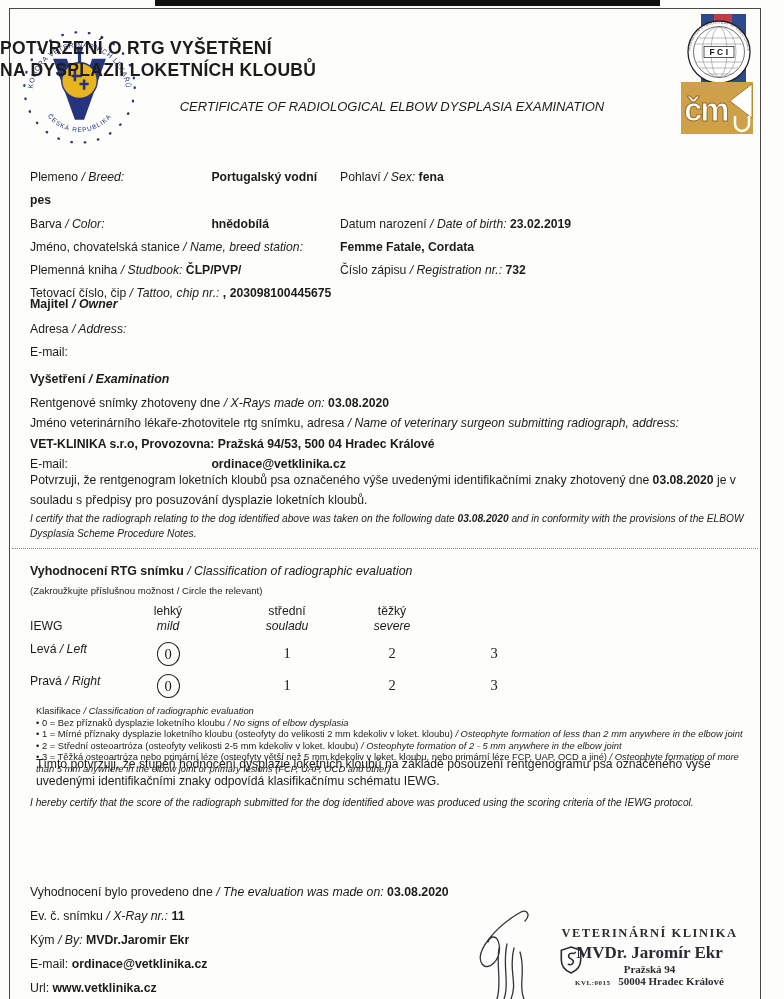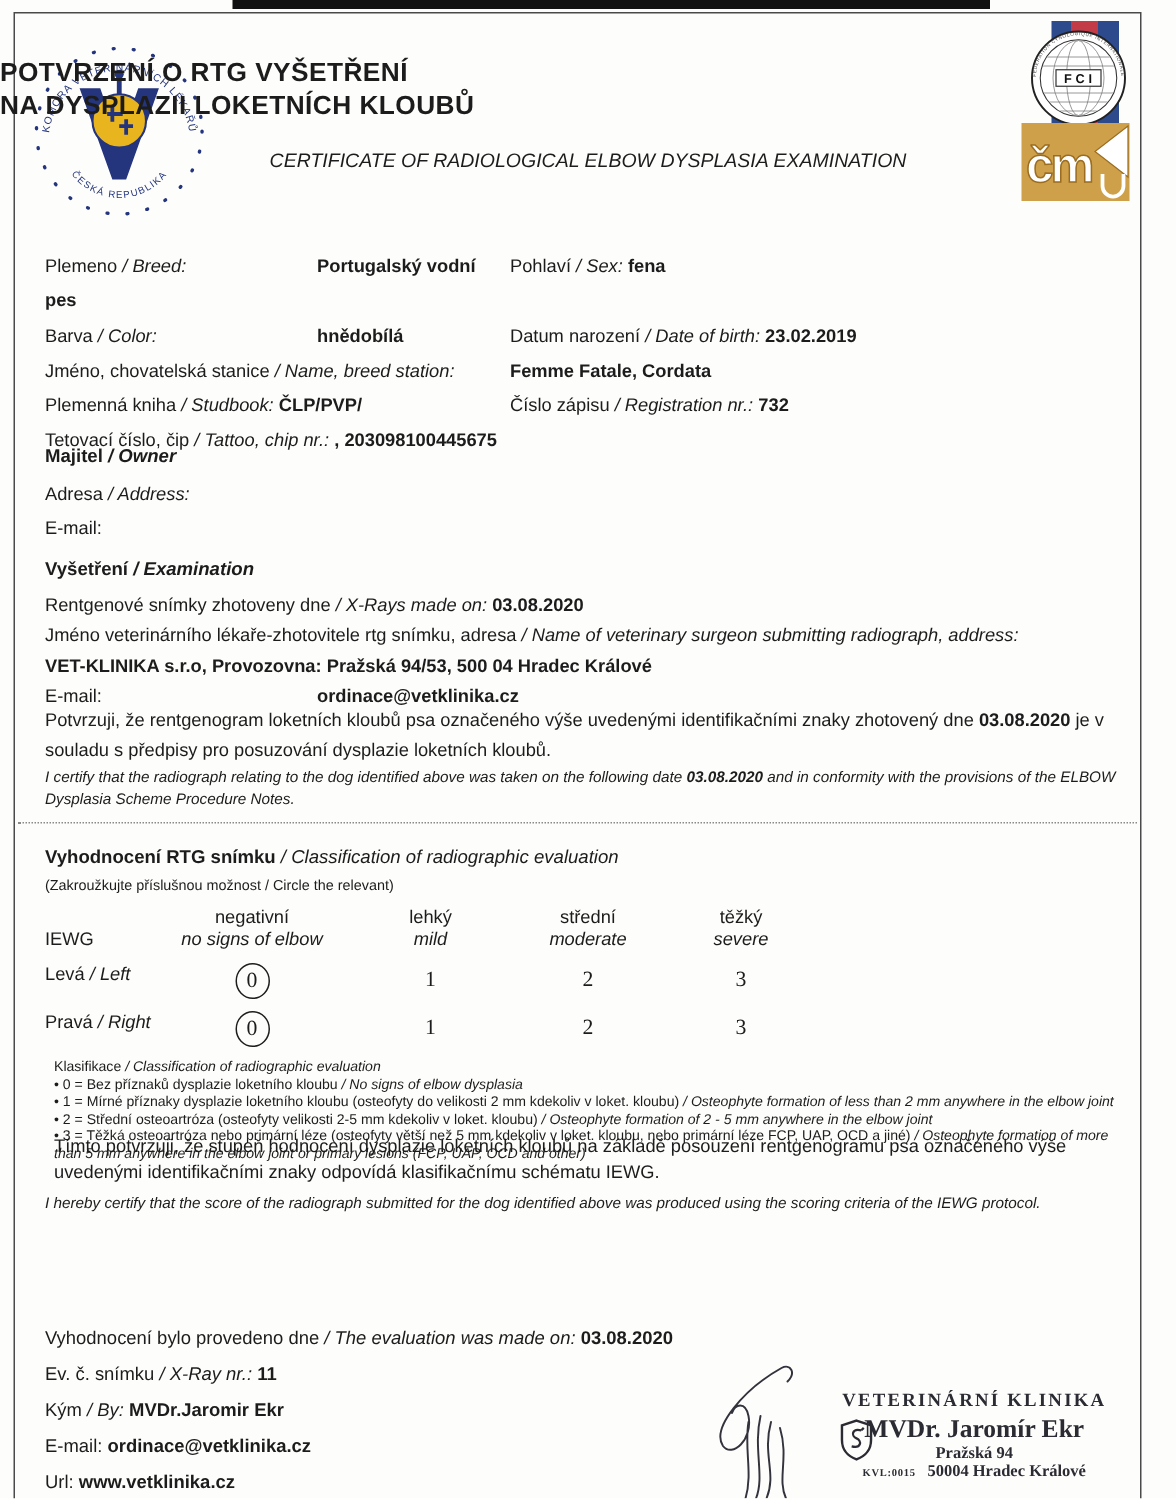--- a/index.html
+++ b/index.html
@@ -219,30 +219,26 @@
     <div class="heading">
       <span>Vyhodnocení RTG snímku</span>
       <em class="light-em">/ Classification of radiographic evaluation</em>
     </div>
     <div class="subnote">(Zakroužkujte příslušnou možnost / Circle the relevant)</div>
 
     <div class="etable">
       <div class="erow ehead">
         <div class="lblcell">IEWG</div>
         <div class="ecell">
-          <div>negativní</div>
-          <em>no signs of elbow</em>
-        </div>
-        <div class="ecell">
           <div>lehký</div>
           <em>mild</em>
         </div>
         <div class="ecell">
           <div>střední</div>
-          <em>moderate</em>
+          <em>souladu</em>
         </div>
         <div class="ecell">
           <div>těžký</div>
           <em>severe</em>
         </div>
       </div>
       <div class="erow score-row">
         <div class="lblcell"><span>Levá</span>
           <em>/ Left</em></div>
         <div class="ecell"><span class="num circled">0</span></div>

